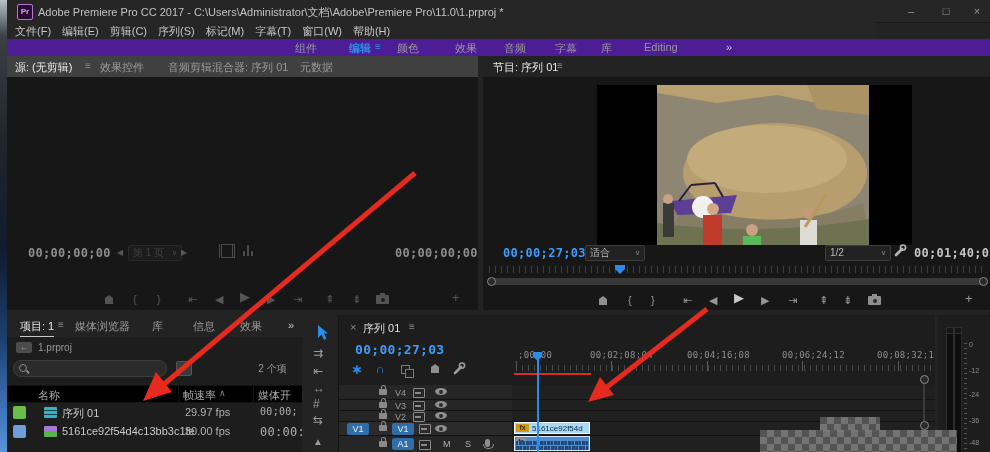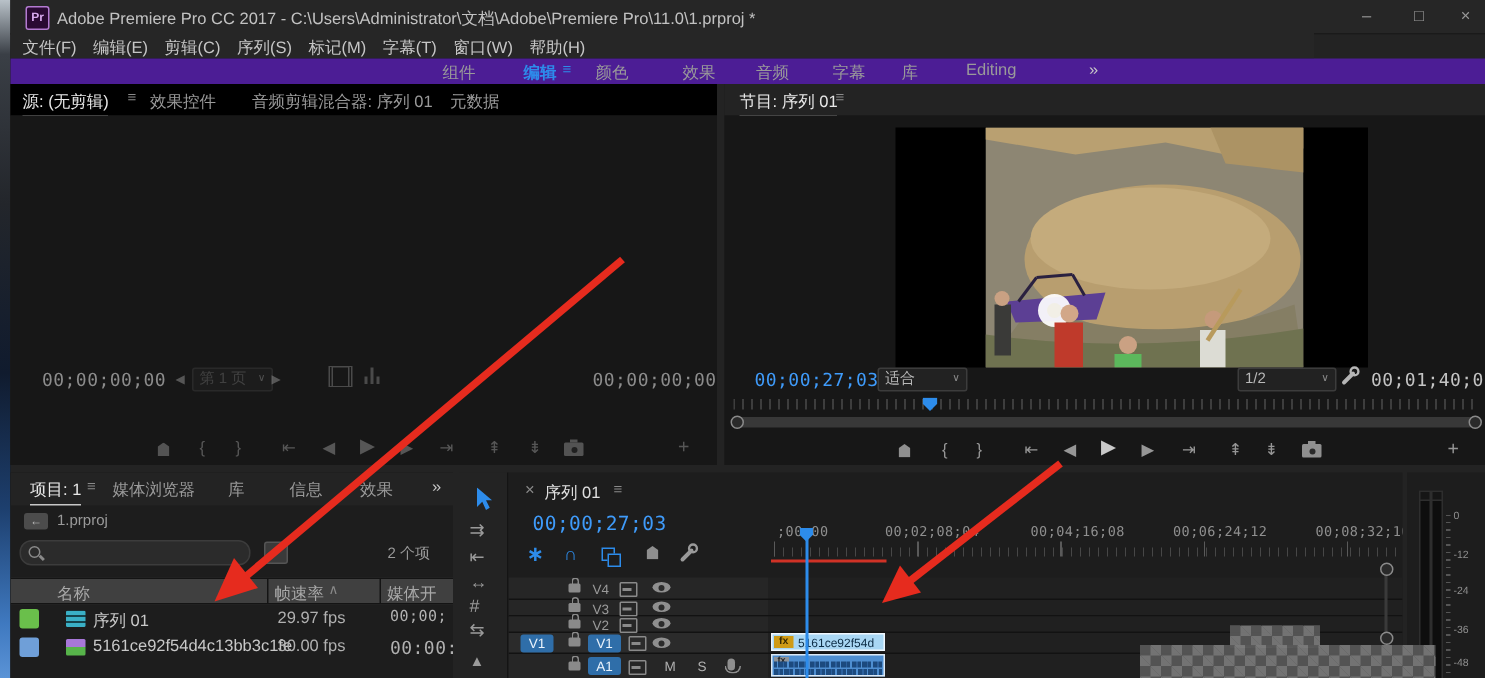--- a/index.html
+++ b/index.html
@@ -1,19 +1,19 @@
 <!DOCTYPE html>
 <html><head>
 <meta charset="utf-8">
 <style>
   html,body{margin:0;padding:0;background:#0d0d0d;}
   body{font-family:"Liberation Sans","DejaVu Sans",sans-serif;}
   #app{position:relative;width:990px;height:452px;overflow:hidden;background:#0d0d0d;color:#bdbdbd;font-size:11px;}
   .abs{position:absolute;}
-  .tc{font-family:"DejaVu Sans Mono","Liberation Mono",monospace;font-weight:normal;letter-spacing:.3px;}
+  .tc{font-family:"DejaVu Sans Mono","Liberation Mono",monospace;font-weight:bold;letter-spacing:.3px;}
   
   .desktop{left:0;top:0;width:7px;height:452px;background:linear-gradient(180deg,#b9c2c9 0%,#3a3f46 8%,#23262b 30%,#101b2e 55%,#1d3f6e 75%,#3f79c0 92%,#5a93d6 100%);}
   .window{left:7px;top:0;width:983px;height:452px;background:#232323;}
   
   .titlebar{left:7px;top:0;width:983px;height:22px;background:#262626;border-bottom:1px solid #1a1a1a;}
   .pricon{left:10px;top:4px;width:14px;height:14px;background:#2a0a33;border:1px solid #b37ad1;color:#d8a9ee;font-size:8px;font-weight:bold;text-align:center;line-height:14px;border-radius:2px;}
   .wtitle{left:31px;top:5px;color:#c2c2c2;font-size:11px;white-space:nowrap;}
   .winbtn{top:4px;width:22px;height:15px;color:#9a9a9a;font-size:11px;text-align:center;line-height:15px;}
   .menubar{left:7px;top:22px;width:869px;height:17px;background:#262626;border-bottom:1px solid #151515;}
   .menubar .inner{position:absolute;left:8px;top:2px;display:flex;gap:11px;color:#c6c6c6;font-size:11px;}
@@ -105,21 +105,21 @@
     <span class="wstab" style="left:390px;">颜色</span>
     <span class="wstab" style="left:448px;">效果</span>
     <span class="wstab" style="left:497px;">音频</span>
     <span class="wstab" style="left:548px;">字幕</span>
     <span class="wstab" style="left:594px;">库</span>
     <span class="wstab" style="left:637px;">Editing</span>
     <span class="wstab" style="left:719px;color:#c8c8c8;">»</span>
   </div>
 
   <div class="abs panel" style="left:7px;top:56px;width:471px;height:254px;">
-    <div class="abs" style="left:0;top:0;width:471px;height:21px;background:#000000;">
+    <div class="abs" style="left:0;top:0;width:471px;height:21px;background:#404040;">
       <span class="tabtxt active" style="left:8px;">源: (无剪辑)</span>
       <span class="tabtxt hmenu" style="left:78px;">≡</span>
       <span class="tabtxt" style="left:93px;">效果控件</span>
       <span class="tabtxt" style="left:161px;">音频剪辑混合器: 序列 01</span>
       <span class="tabtxt" style="left:293px;">元数据</span>
     </div>
     <div class="abs monitorbody" style="left:0;top:21px;width:471px;height:233px;"></div>
     <span class="abs tc" style="left:21px;top:190px;font-size:12px;color:#8c8c8c;">00;00;00;00</span>
     <span class="ticon dim" style="left:110px;top:190px;font-size:8px;">◀</span>
     <span class="abs dd dim" style="left:121px;top:189px;width:44px;color:#6a6a6a;"><span>第 1 页</span><span class="caret">∨</span></span>
@@ -216,21 +216,21 @@
       <span class="tabtxt" style="left:233px;">效果</span>
       <span class="tabtxt" style="left:281px;color:#c8c8c8;">»</span>
     </div>
     <span class="abs icon-folderup" style="left:9px;top:27px;">←</span>
     <span class="abs" style="left:31px;top:27px;color:#9a9a9a;font-size:10px;">1.prproj</span>
     <div class="abs" style="left:6px;top:45px;width:152px;height:15px;background:#2b2b2b;border:1px solid #3c3c3c;border-radius:8px;">
       <span class="abs icon-search" style="left:5px;top:3px;"></span>
     </div>
     <span class="abs" style="left:169px;top:46px;width:14px;height:13px;background:#3a3a3a;border:1px solid #555;border-radius:2px;"></span>
     <span class="abs" style="left:243px;top:47px;width:45px;text-align:center;color:#9a9a9a;font-size:10px;">2 个项</span>
-    <div class="abs" style="left:0;top:70px;width:295px;height:16px;background:#404040;border-top:1px solid #141414;border-bottom:1px solid #141414;">
+    <div class="abs" style="left:0;top:70px;width:295px;height:16px;background:#000000;border-top:1px solid #141414;border-bottom:1px solid #141414;">
       <span class="abs" style="left:31px;top:2px;color:#a8a8a8;">名称</span>
       <span class="abs" style="left:176px;top:2px;color:#a8a8a8;">帧速率</span>
       <span class="abs" style="left:212px;top:2px;color:#8a8a8a;font-size:9px;">∧</span>
       <span class="abs" style="left:251px;top:2px;color:#a8a8a8;">媒体开</span>
       <span class="abs" style="left:171px;top:0;width:1px;height:16px;background:#141414;"></span>
       <span class="abs" style="left:246px;top:0;width:1px;height:16px;background:#141414;"></span>
     </div>
     <div class="abs" style="left:0;top:88px;width:295px;height:19px;">
       <span class="abs chip" style="left:6px;top:3px;background:#6abf4b;"></span>
       <span class="abs seqicon" style="left:37px;top:4px;"></span>

